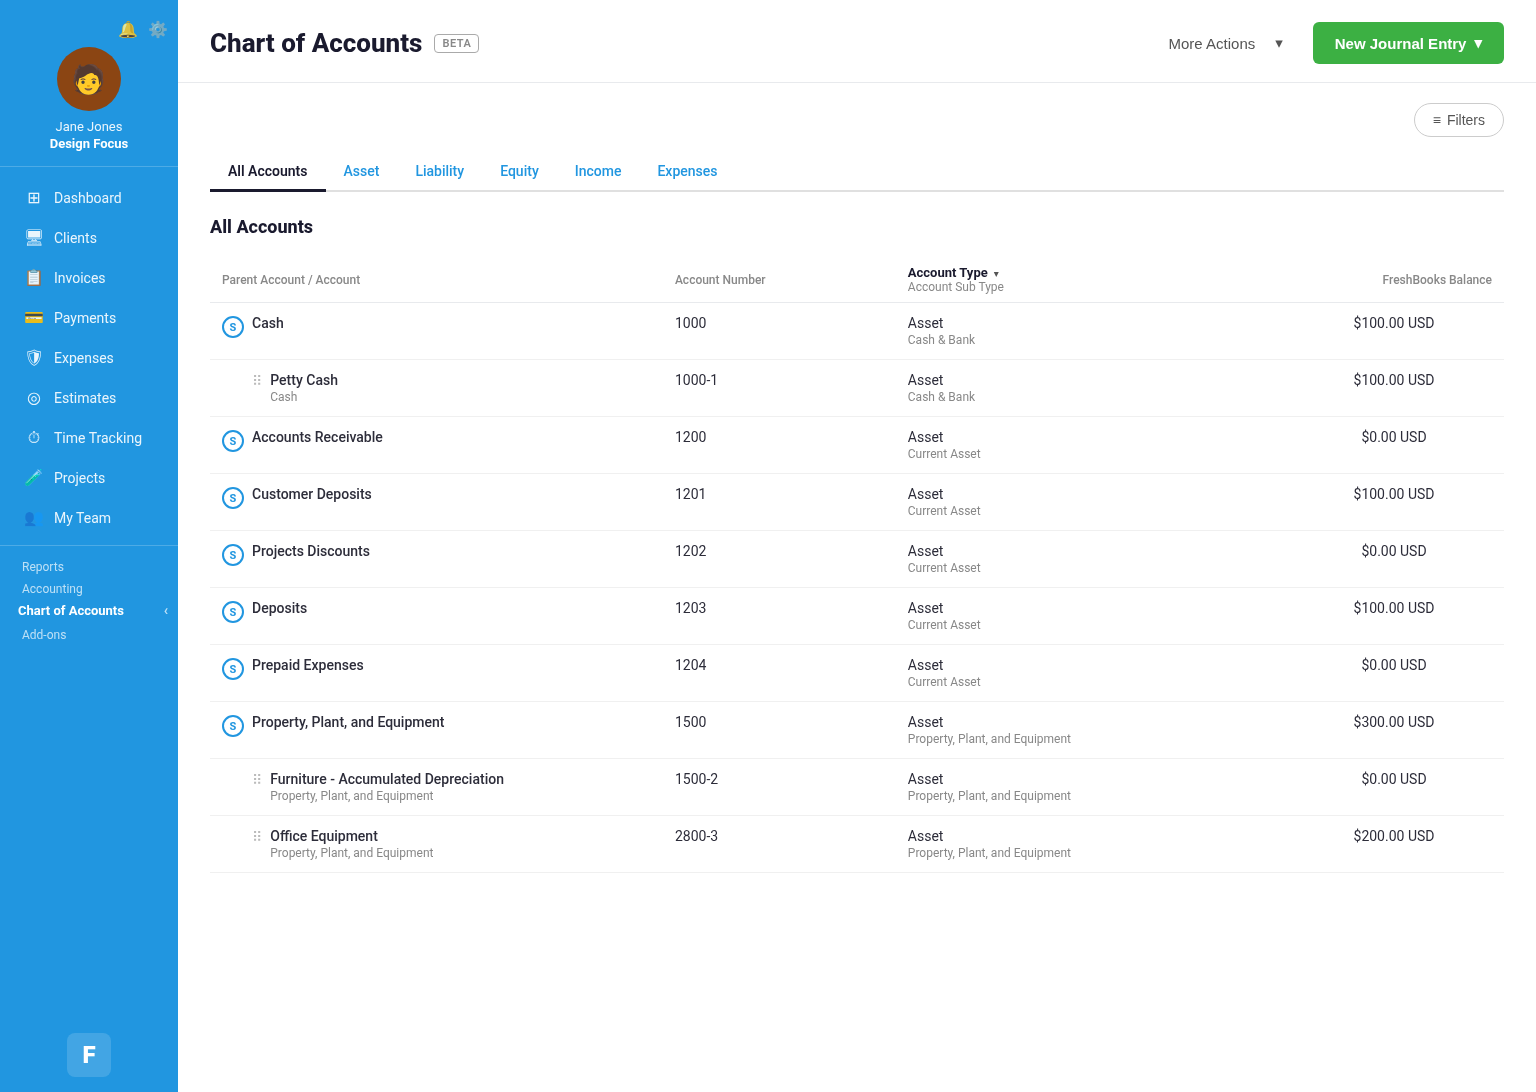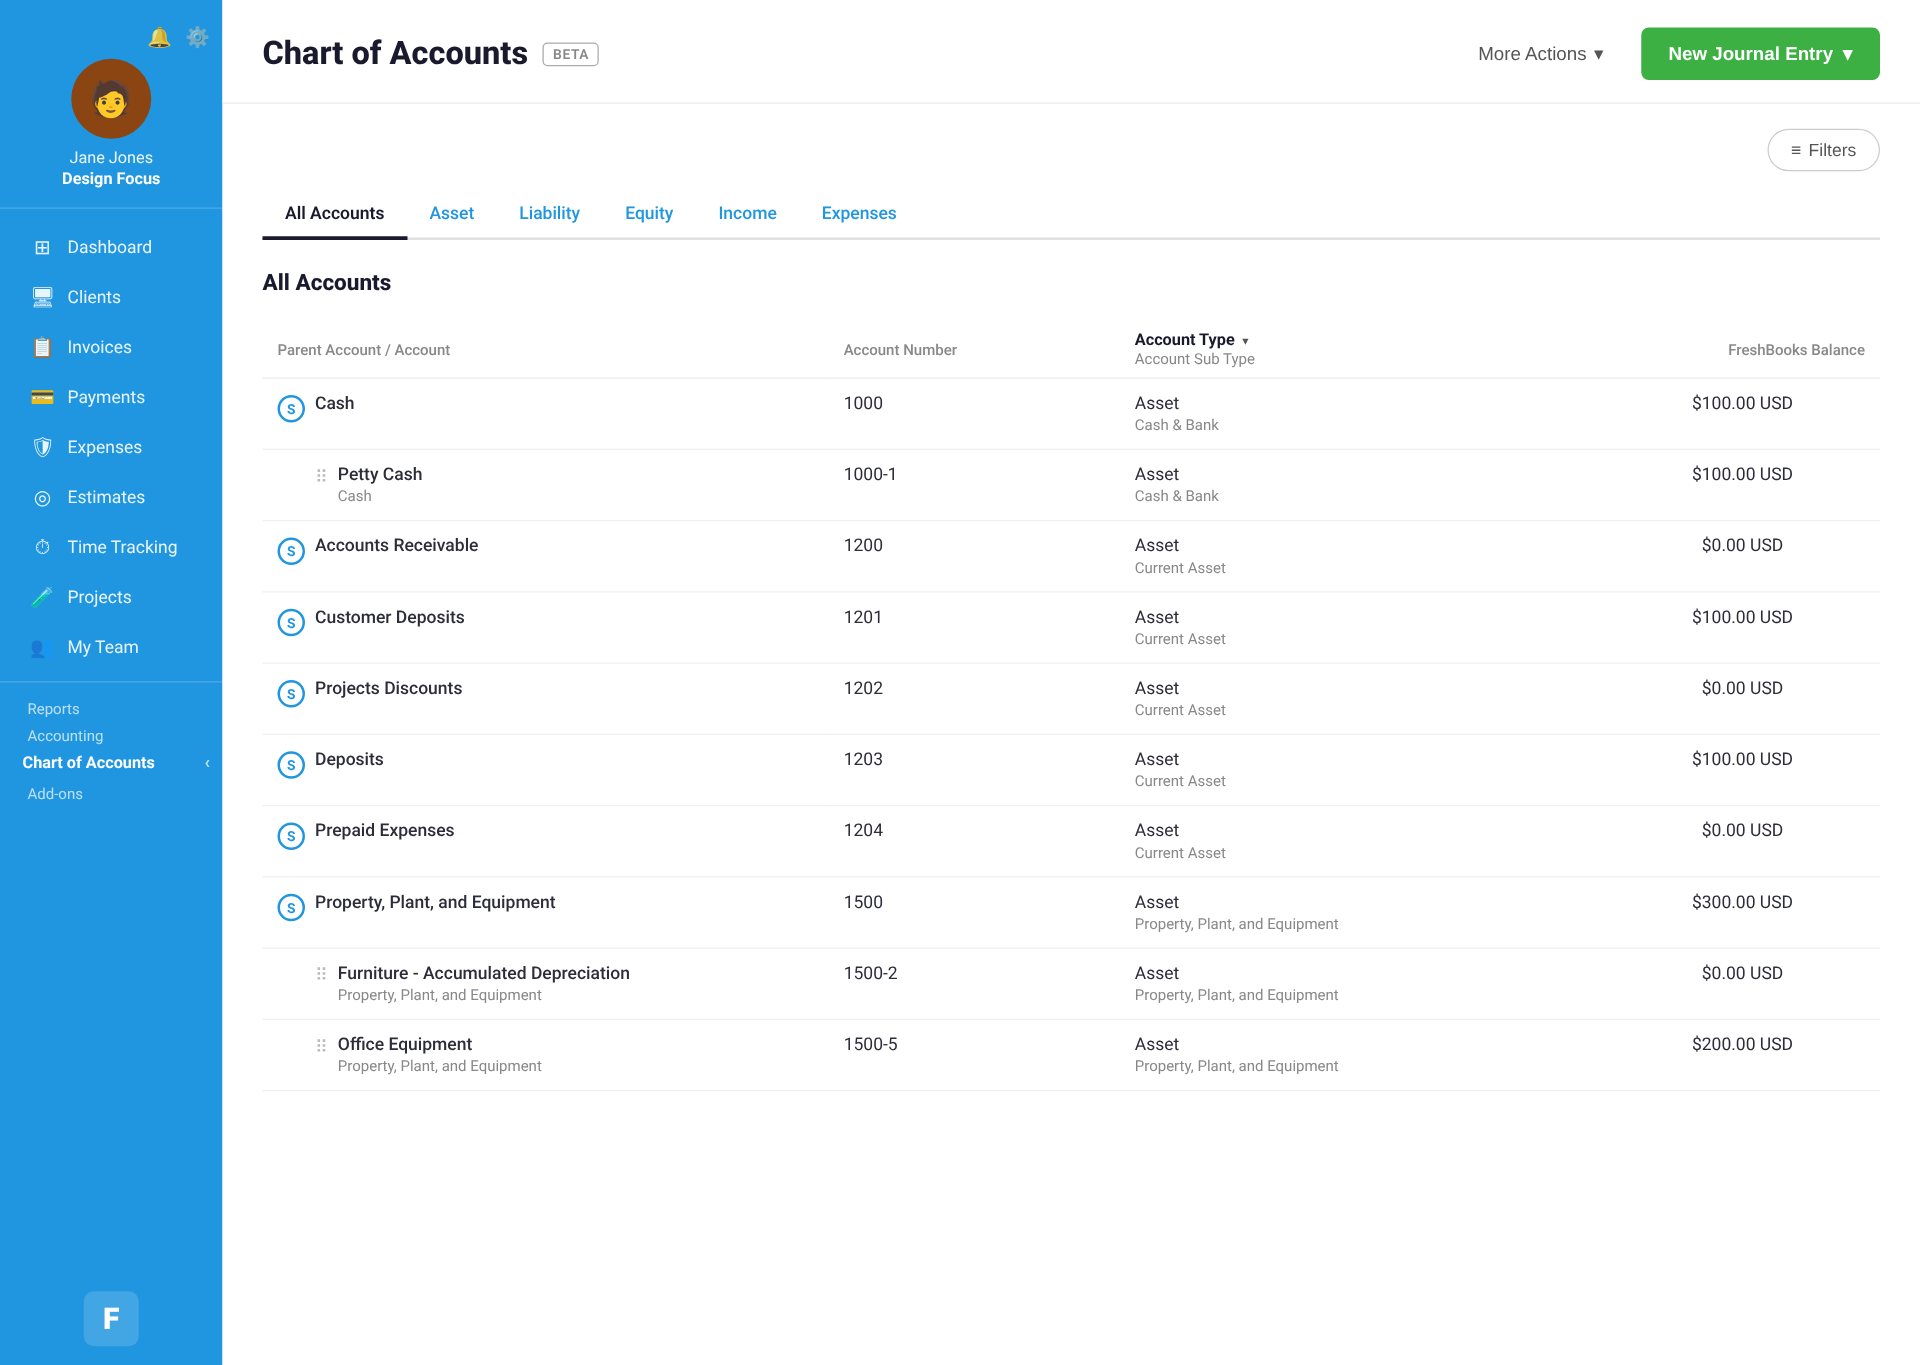--- a/index.html
+++ b/index.html
@@ -123,21 +123,21 @@
       padding: 2px 7px;
       font-size: 11px;
       font-weight: 600;
       color: #888;
       letter-spacing: 0.5px;
     }
     .header-actions { display: flex; align-items: center; gap: 12px; }
     .btn-more-actions {
       display: flex;
       align-items: center;
-      gap: 6px;
+      gap: 20px;
       padding: 10px 18px;
       border: none;
       background: transparent;
       color: #555;
       font-size: 15px;
       font-weight: 500;
       cursor: pointer;
       border-radius: 6px;
     }
     .btn-new-journal {
@@ -526,21 +526,21 @@
           <tr>
     <td style="padding-left: 42px;">
       <div class="account-name-cell">
         <div class="drag-dots">⠿</div>
         <div>
           <div class="account-name-main">Office Equipment</div>
           <div class="account-name-parent">Property, Plant, and Equipment</div>
         </div>
       </div>
     </td>
-    <td class="td-gray">1500-5</td>
+    <td class="td-gray">2800-3</td>
     <td>
       <div>Asset</div>
       <div class="td-sub">Property, Plant, and Equipment</div>
     </td>
     <td class="td-right">$200.00 USD</td>
   </tr>
         </tbody>
     </table>
   </div>
 </div>

